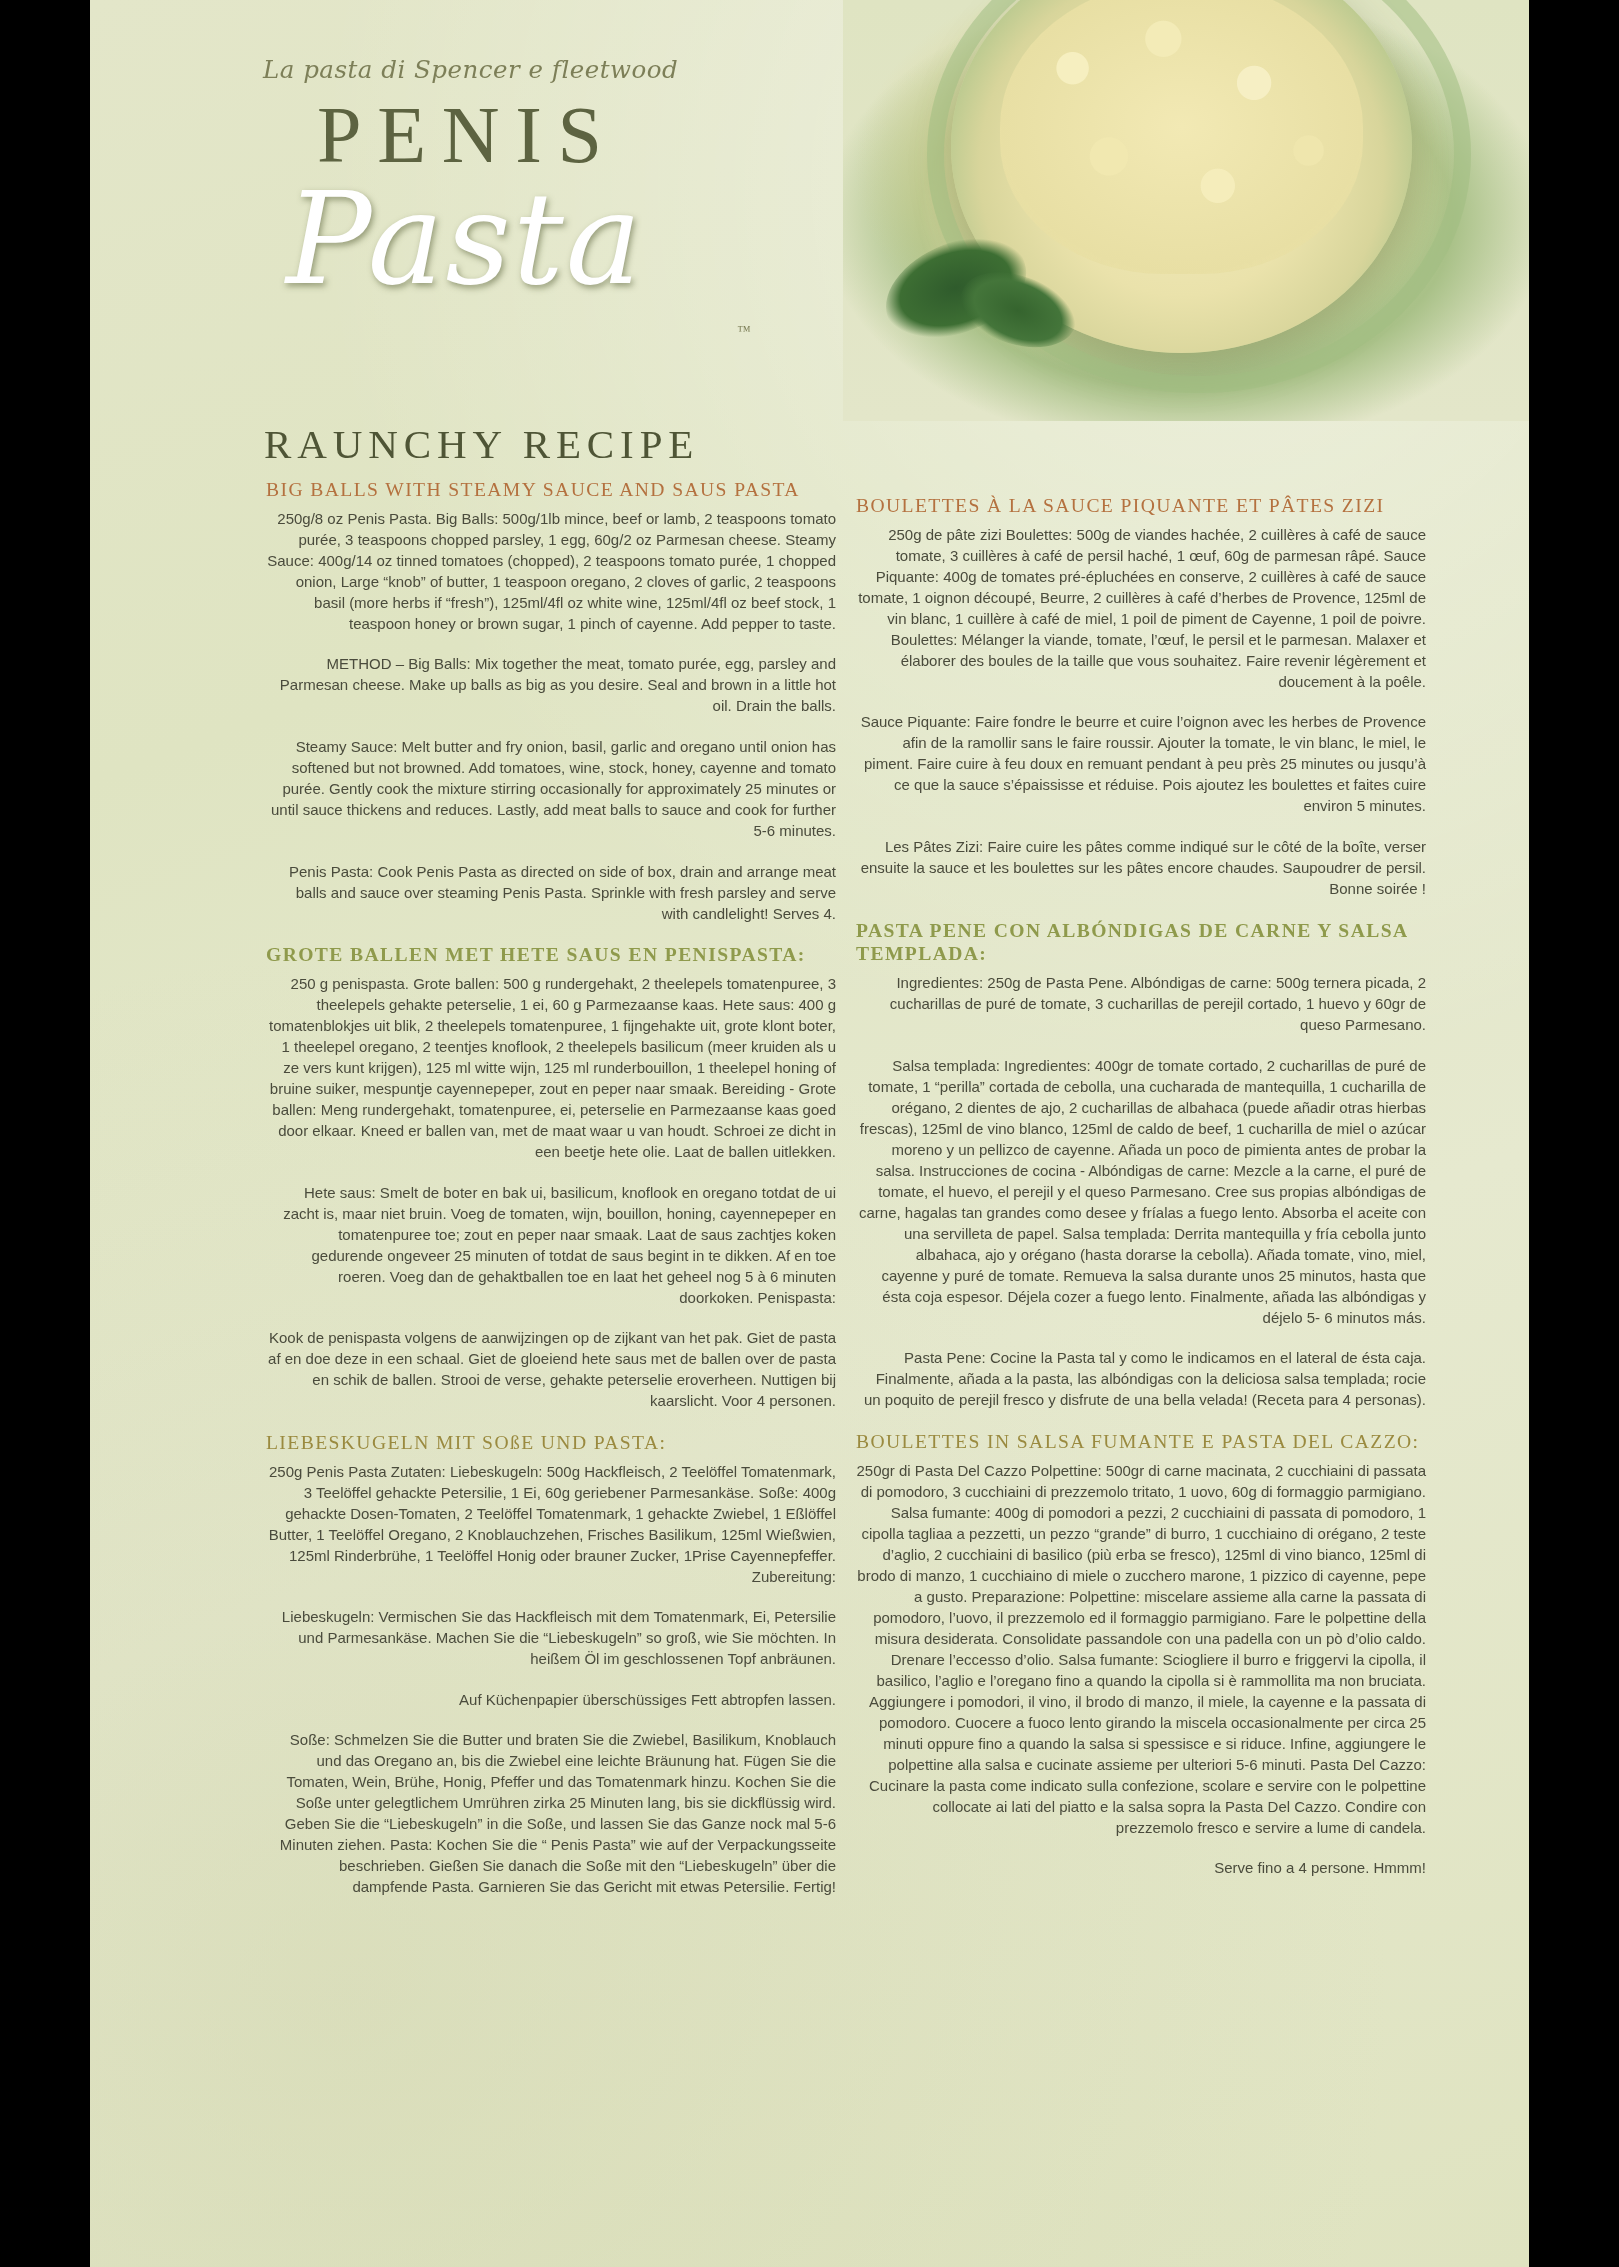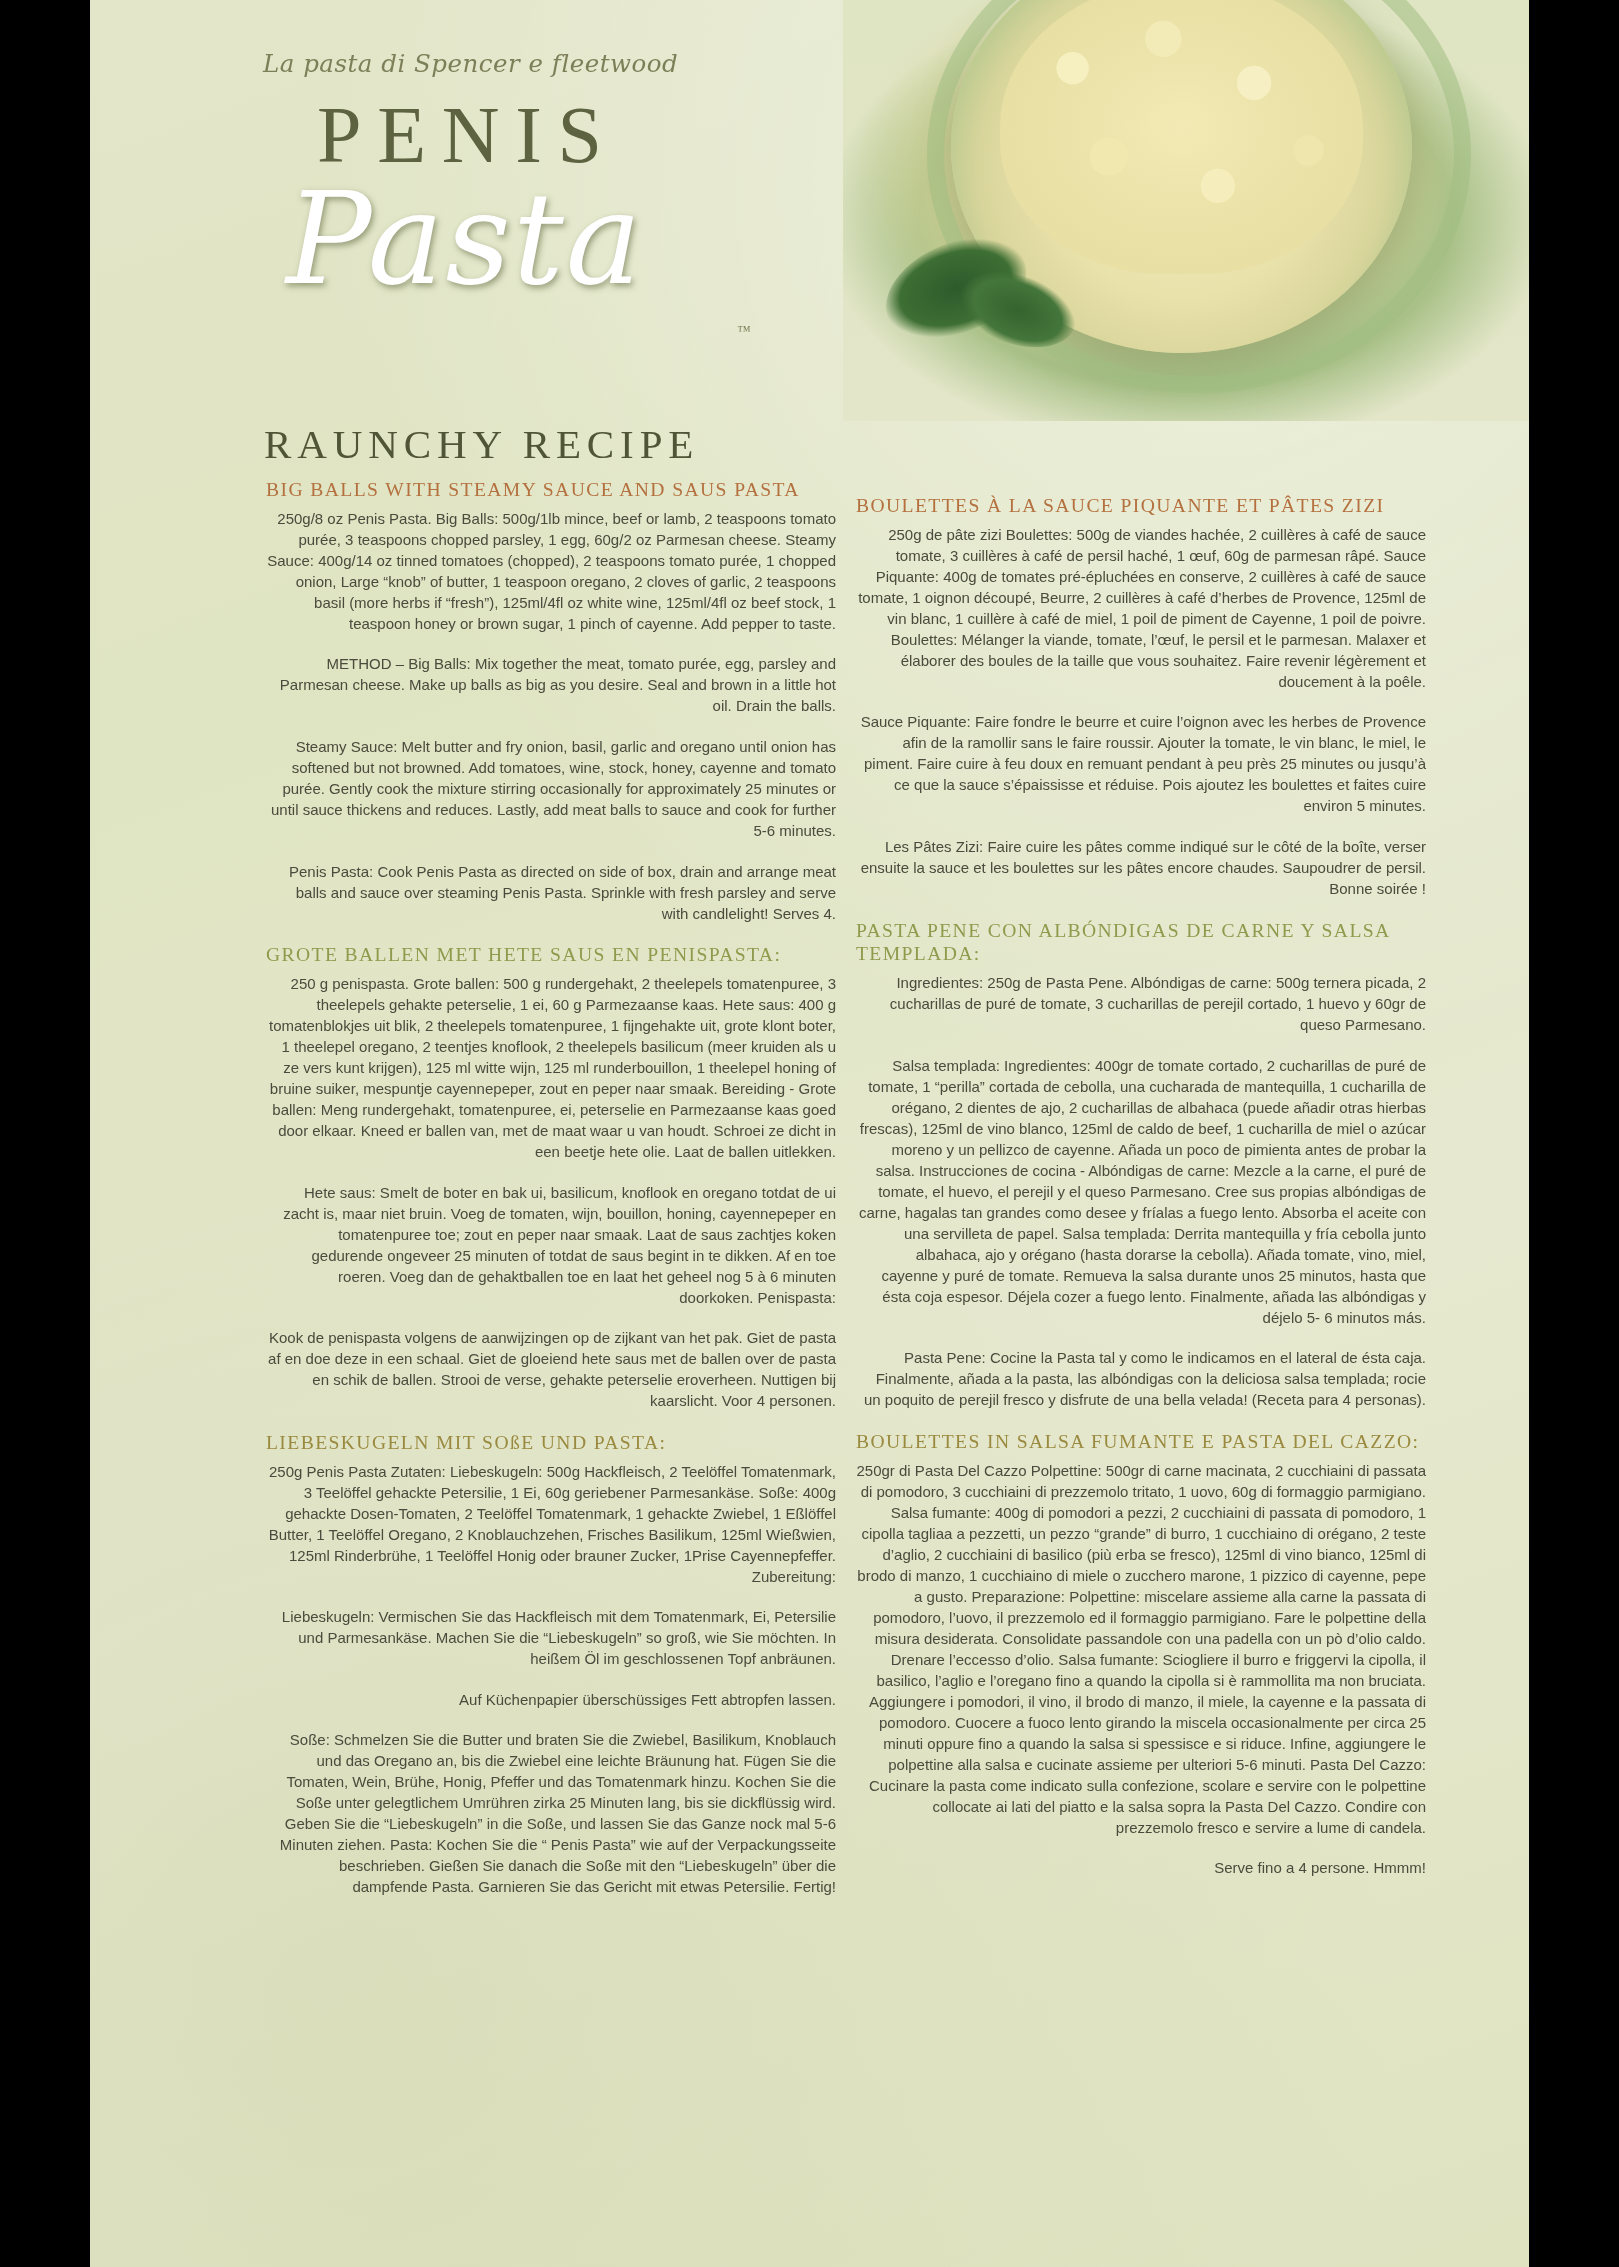--- a/index.html
+++ b/index.html
@@ -53,21 +53,21 @@
     border-radius:60% 40% 55% 45%;transform:rotate(-18deg);
   }
   .basil2{
     position:absolute;left:116px;top:276px;width:118px;height:69px;
     background:radial-gradient(ellipse at 50% 50%, #35642e 0%, #44753a 55%, rgba(68,117,58,0) 72%);
     border-radius:55% 45% 60% 40%;transform:rotate(22deg);
   }
 
   
   .brandline{
-    position:absolute;left:173px;top:49px;width:549px;
+    position:absolute;left:173px;top:55px;width:549px;
     font-family:"DejaVu Serif",serif;font-style:italic;font-size:24.5px;color:#7d7f58;
     letter-spacing:0.5px;white-space:nowrap;
   }
   .title-main{
     position:absolute;left:227px;top:90px;
     font-family:"Liberation Serif",serif;font-size:80px;letter-spacing:15.7px;
     color:#5d6341;font-weight:400;
   }
   .title-script{
     position:absolute;left:196px;top:165px;
@@ -83,21 +83,21 @@
 
   
   .col{position:absolute;top:478px;width:570px;}
   .col-left{left:176px;}
   .col-right{left:766px;margin-top:16px;}
 
   .rhead{
     font-family:"Liberation Serif",serif;
     font-size:19.6px;letter-spacing:1.4px;color:#b4713f;margin:0 0 5.9px 0;line-height:1.22;
   }
-  .rhead.green{color:#8f9a4c;}
+  .rhead.green{color:#8f9a4c;font-weight:bold;}
   .rhead.olive{color:#9a8a3f;}
   .body{
     font-family:"Liberation Sans",sans-serif;
     font-size:15px;line-height:1.40;color:#4a4b3c;text-align:right;margin:0 0 19.6px 0;
   }
 </style>
 </head>
 <body>
 
 <div class="page">

